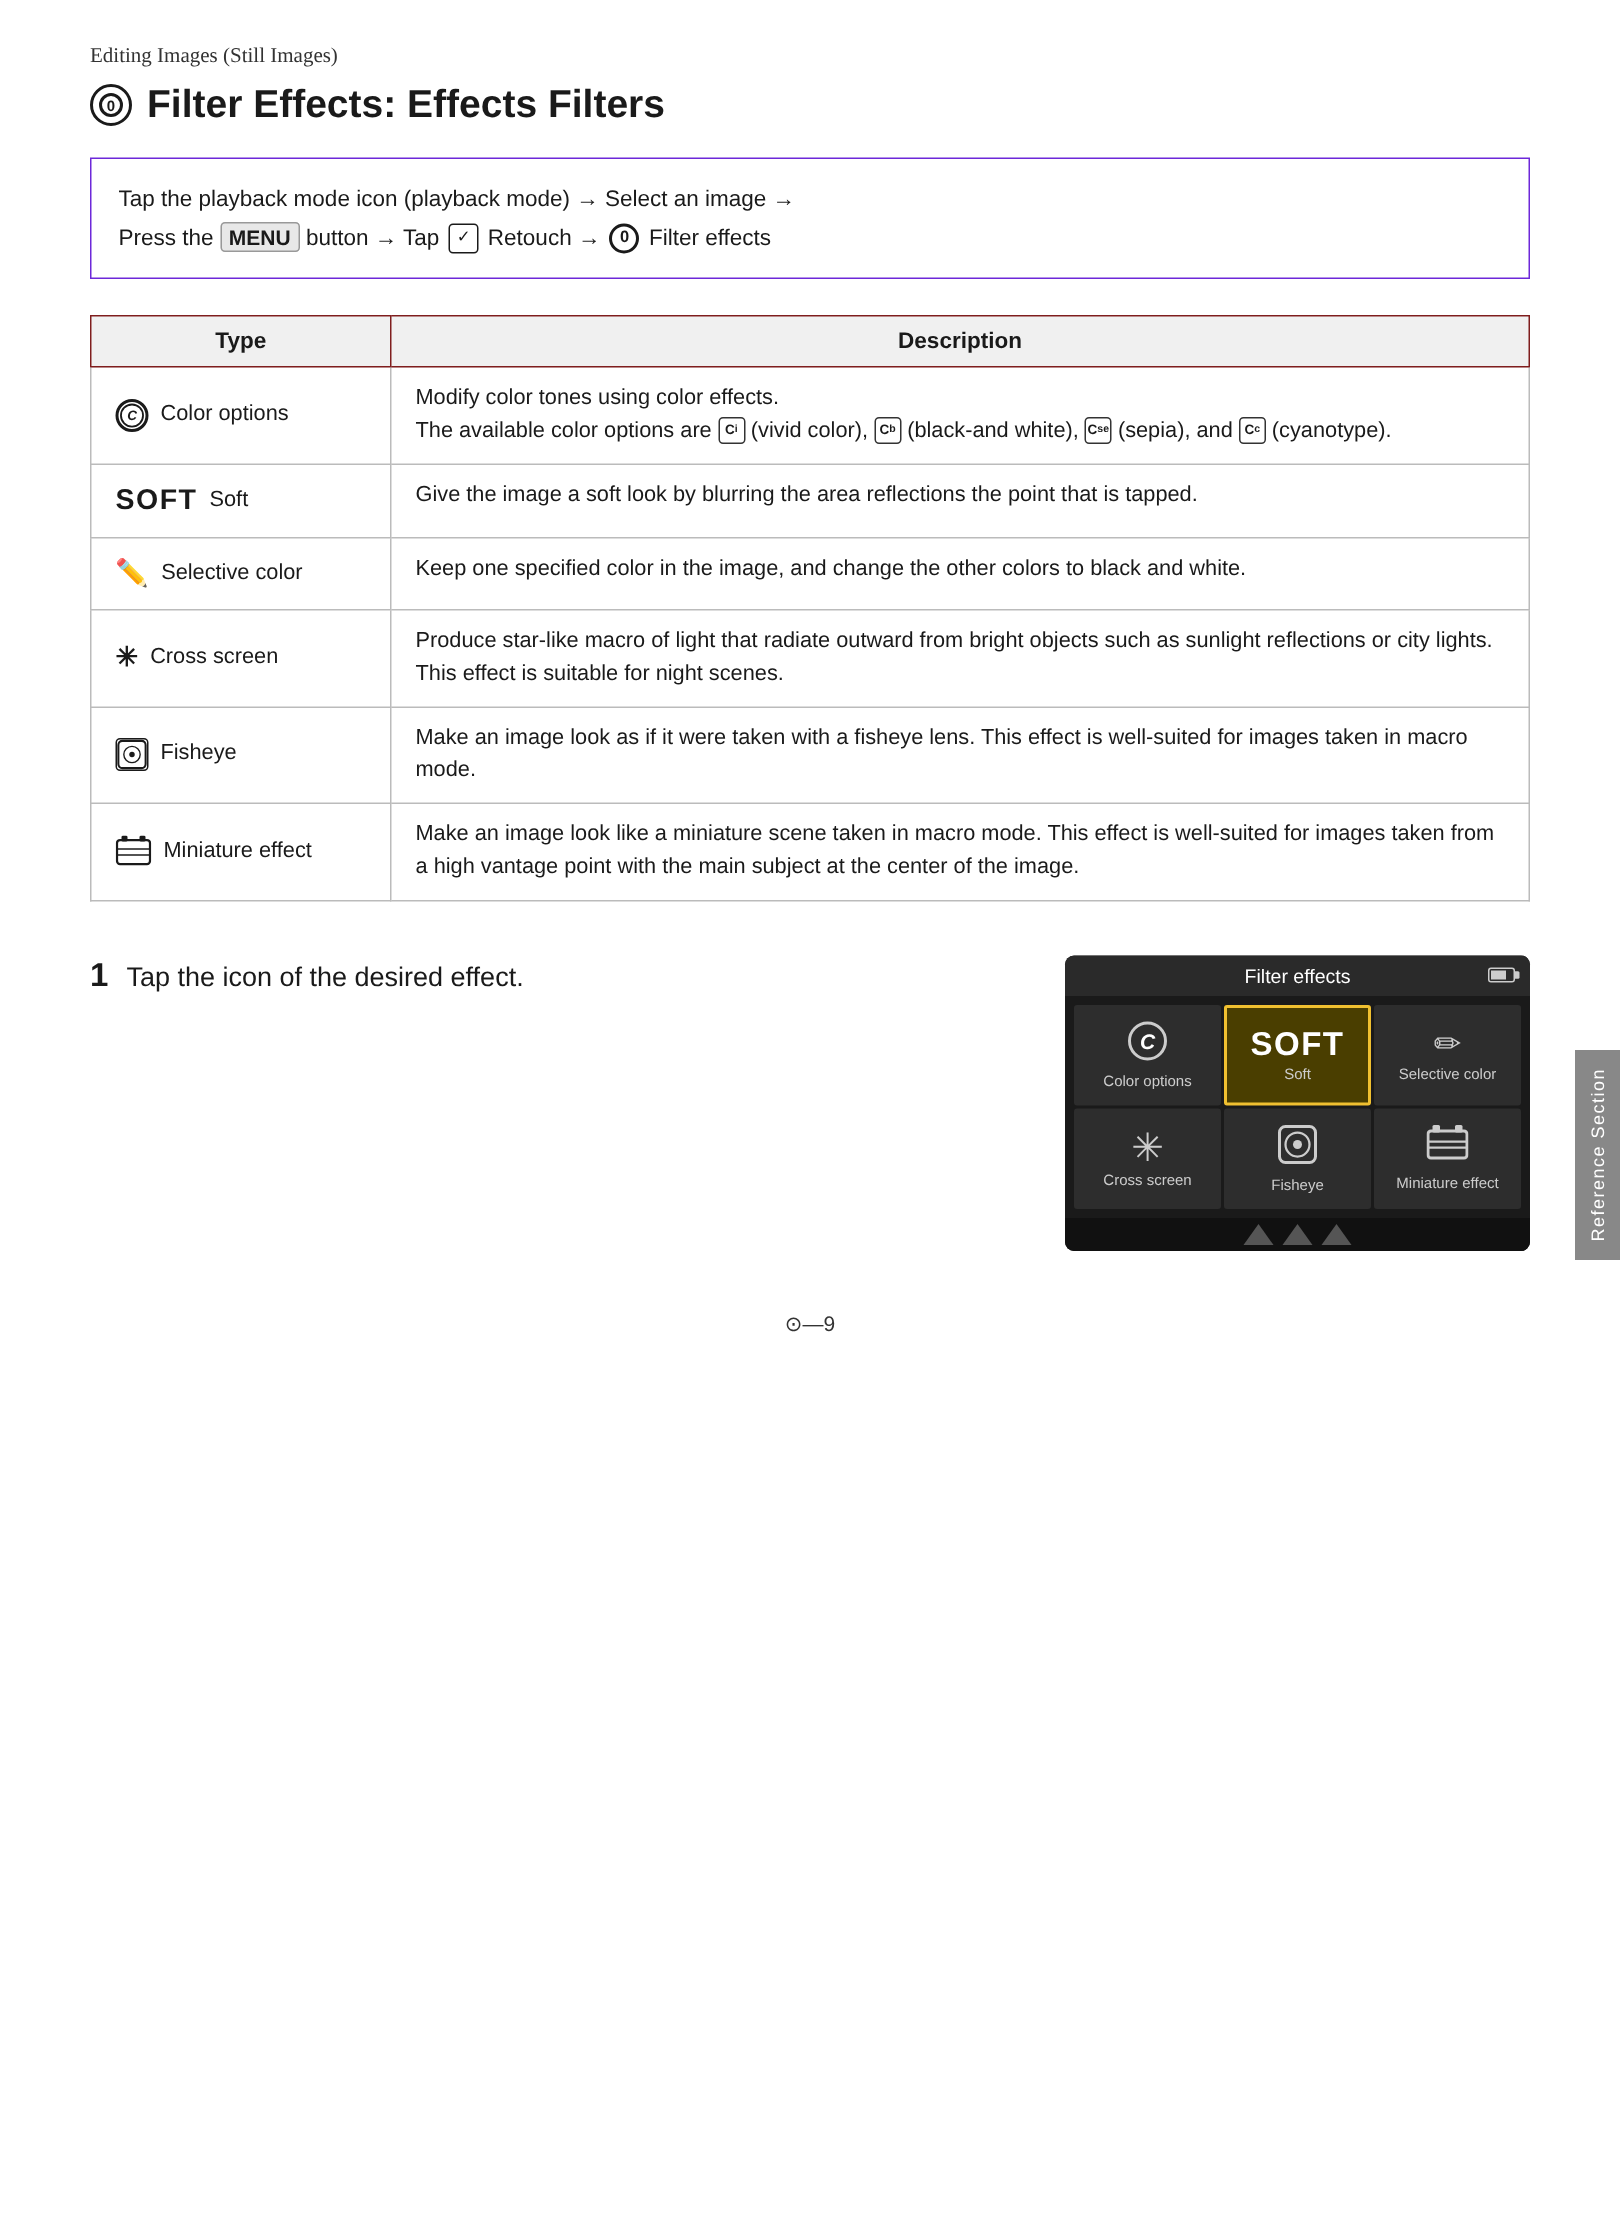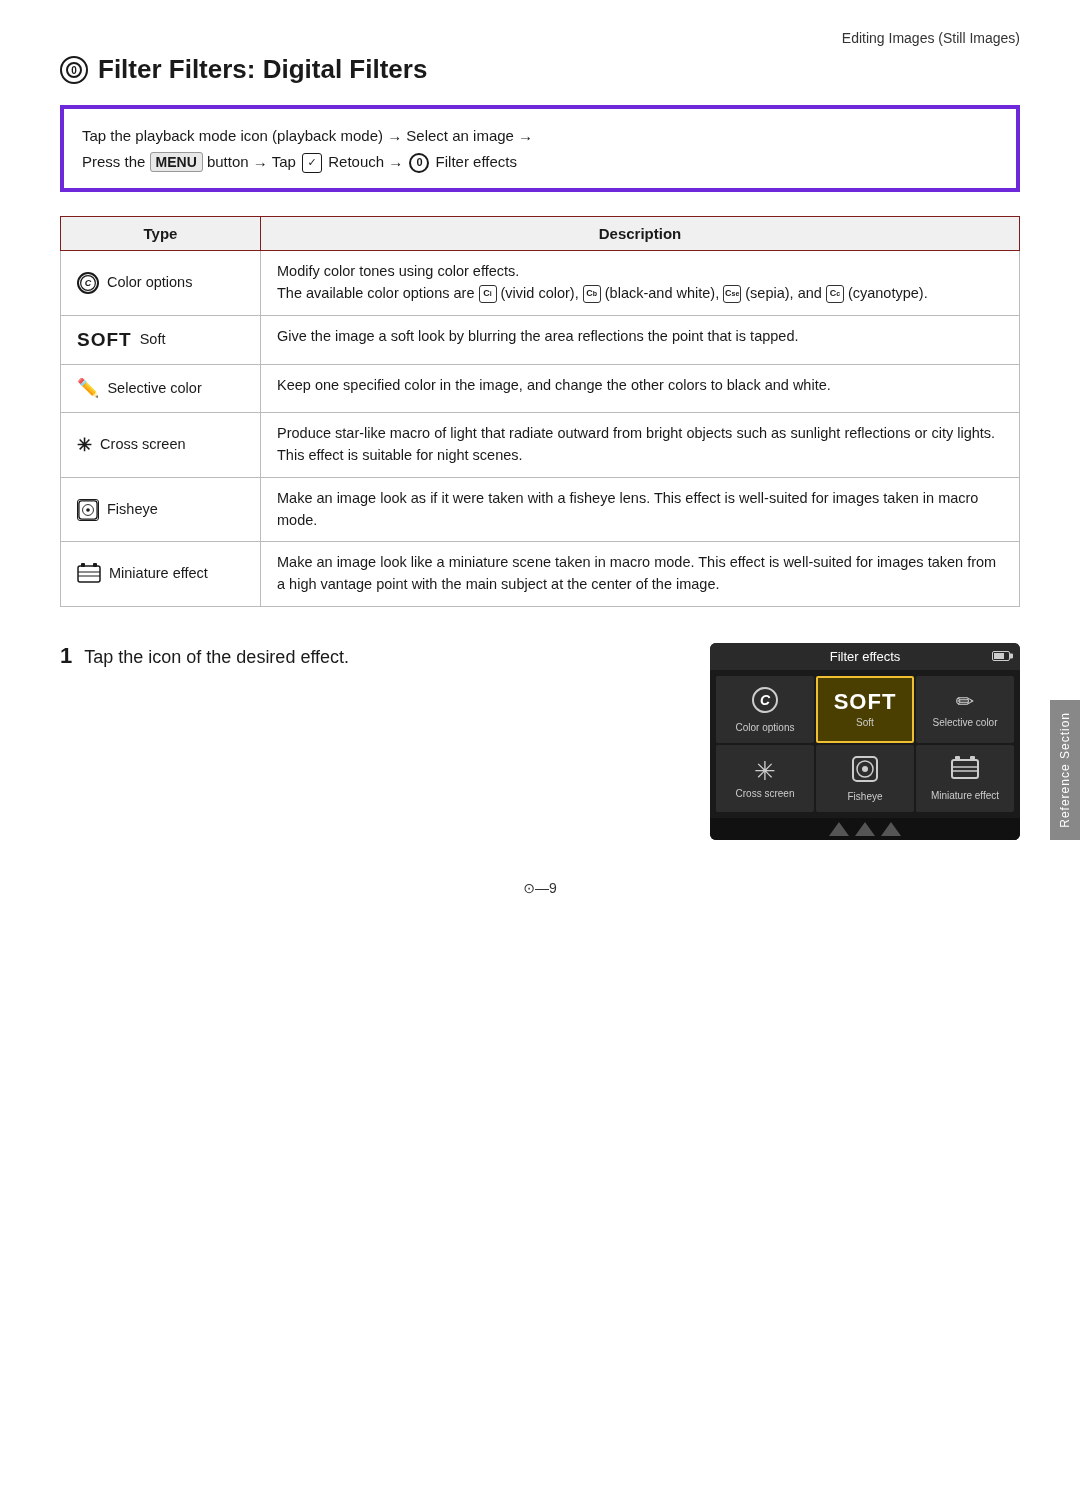--- a/index.html
+++ b/index.html
@@ -13,24 +13,24 @@
       color: #1a1a1a;
       position: relative;
     }
 
     .page-container {
       padding: 30px 60px 60px 60px;
       position: relative;
     }
 
     .top-right-header {
-      text-align: right;
       font-size: 14px;
       color: #333;
       margin-bottom: 8px;
+      font-family: Liberation Serif, serif;
     }
 
     .page-title-row {
       display: flex;
       align-items: center;
       margin-bottom: 20px;
     }
 
     .page-title-icon {
       width: 28px;
@@ -45,21 +45,21 @@
       margin-right: 10px;
       flex-shrink: 0;
     }
 
     .page-title {
       font-size: 26px;
       font-weight: bold;
     }
 
     .instruction-box {
-      border: 4px solid #6d28d9;
+      border: 1px solid #6d28d9;
       padding: 14px 18px;
       margin-bottom: 24px;
       font-size: 15px;
       line-height: 1.7;
     }
 
     .menu-key {
       font-family: Liberation Sans, sans-serif;
       font-weight: bold;
       font-size: 14px;
@@ -363,21 +363,21 @@
     <span>Editing Images (Still Images)</span>
   </div>
 
   <div class="page-title-row">
     <div class="page-title-icon">
       <svg width="16" height="16" viewBox="0 0 16 16">
         <circle cx="8" cy="8" r="7" fill="none" stroke="#1a1a1a" stroke-width="2"></circle>
         <text x="8" y="12" text-anchor="middle" font-size="10" font-weight="bold" fill="#1a1a1a">0</text>
       </svg>
     </div>
-    <h1 class="page-title">Filter Filters: Digital Filters</h1>
+    <h1 class="page-title">Filter Effects: Effects Filters</h1>
   </div>
 
   <div class="instruction-box">
     <div>
       Tap the playback mode icon (playback mode) <strong>→</strong> Select an image <strong>→</strong>
     </div>
     <div>
       Press the <span class="menu-key">MENU</span> button
       <strong>→</strong> Tap
       <span class="retouch-icon-inline">✓</span>

